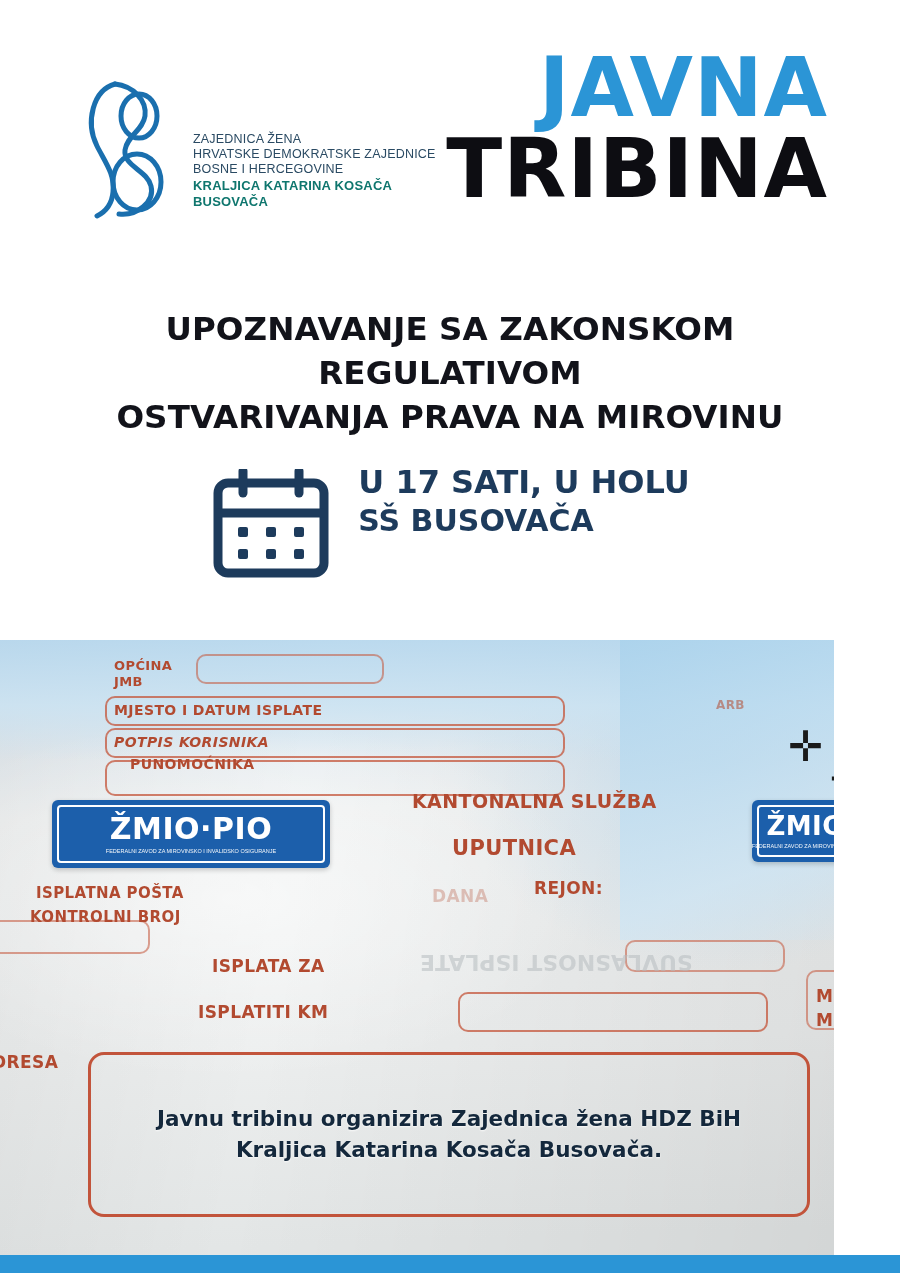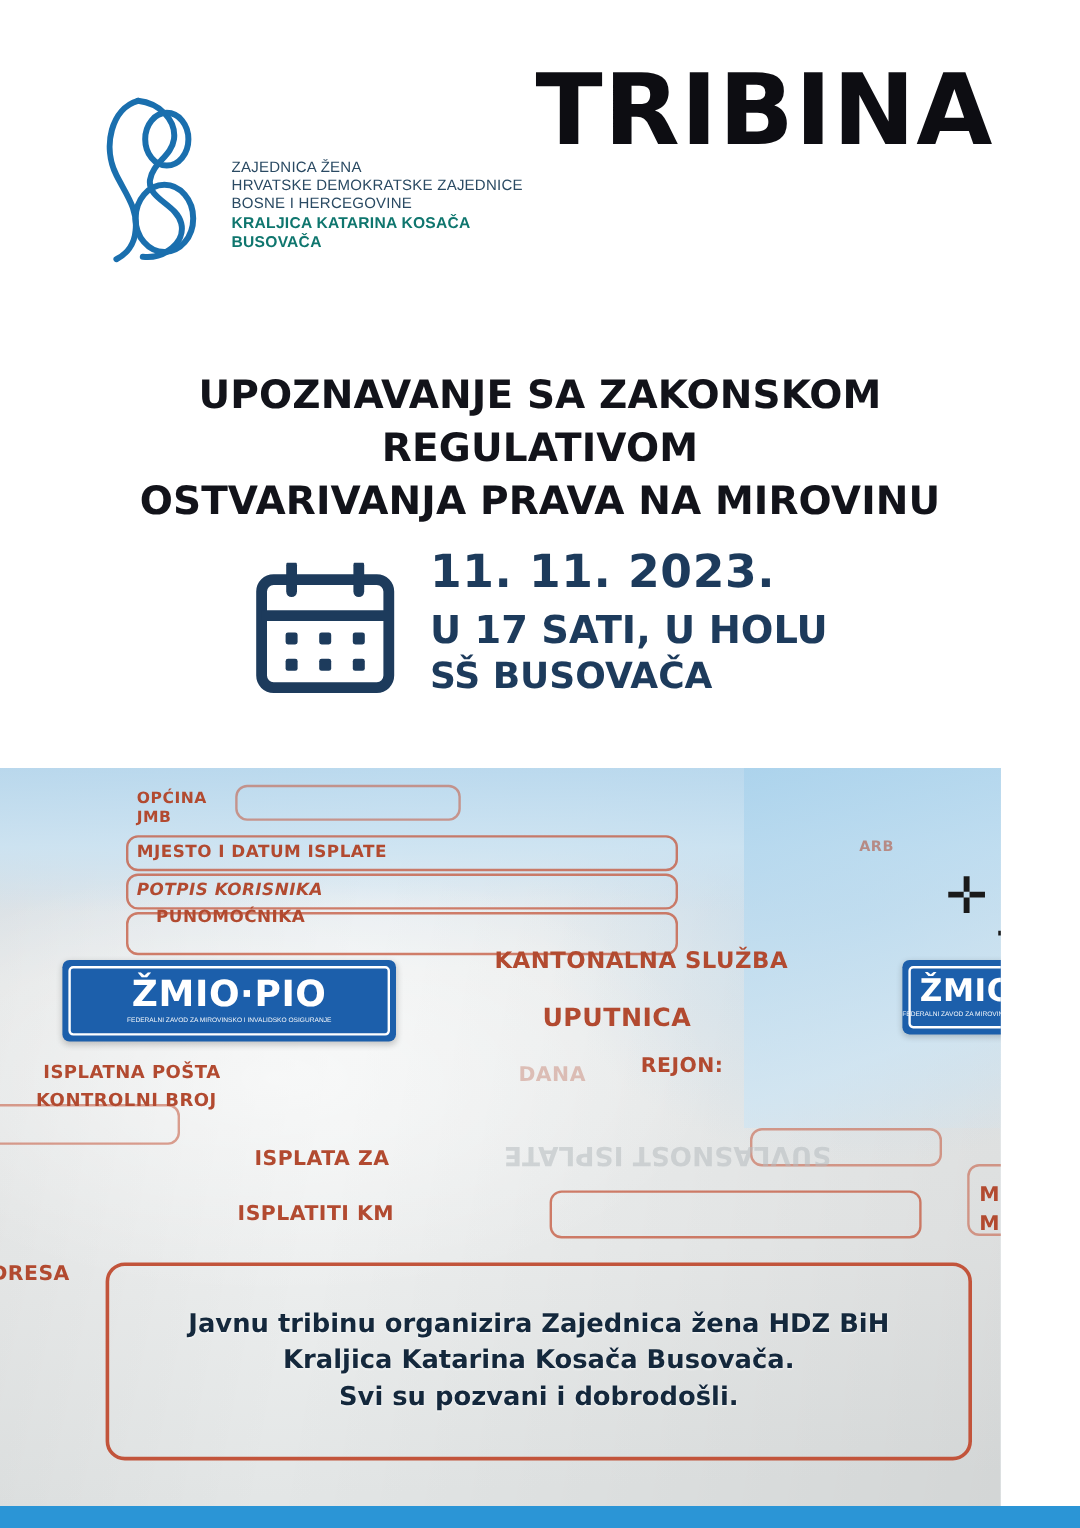--- a/index.html
+++ b/index.html
@@ -324,20 +324,21 @@
       <div class="logo-text">
         <div class="l1">ZAJEDNICA ŽENA</div>
         <div class="l2">HRVATSKE DEMOKRATSKE ZAJEDNICE</div>
         <div class="l3">BOSNE I HERCEGOVINE</div>
         <div class="l4">KRALJICA KATARINA KOSAČA</div>
         <div class="l5">BUSOVAČA</div>
       </div>
     </div>
 
     <div class="headline">
+      <div class="word1">JAVNA</div>
       <div class="word2">TRIBINA</div>
     </div>
 
     <div class="subtitle">
       <div>UPOZNAVANJE SA ZAKONSKOM REGULATIVOM</div>
       <div>OSTVARIVANJA PRAVA NA MIROVINU</div>
     </div>
 
     <div class="date-row">
       <svg class="cal-icon" viewBox="0 0 122 112">
@@ -348,21 +349,20 @@
         <g fill="#1d3b5c">
           <rect x="28" y="58" width="10" height="10" rx="2"></rect>
           <rect x="56" y="58" width="10" height="10" rx="2"></rect>
           <rect x="84" y="58" width="10" height="10" rx="2"></rect>
           <rect x="28" y="80" width="10" height="10" rx="2"></rect>
           <rect x="56" y="80" width="10" height="10" rx="2"></rect>
           <rect x="84" y="80" width="10" height="10" rx="2"></rect>
         </g>
       </svg>
       <div class="date-text">
-        <div class="d1">11. 11. 2023.</div>
         <div class="d2">U 17 SATI, U HOLU</div>
         <div class="d3">SŠ BUSOVAČA</div>
       </div>
     </div>
   </div>
 
   <div class="photo-section">
     <div class="paper-bg"></div>
     <div class="blue-strip"></div>
     <div class="blue-strip2"></div>
@@ -418,19 +418,18 @@
     </div>
 
     <div class="cross" style="left:788px; top:86px;  font-size:42px;">✛</div>
     <div class="cross" style="left:830px; top:122px; font-size:34px;">✛</div>
     <div class="cross" style="left:864px; top:166px; font-size:30px;">✛</div>
 
     <div class="message-box">
       <div class="message-text">
         <div>Javnu tribinu organizira Zajednica žena HDZ BiH</div>
         <div>Kraljica Katarina Kosača Busovača.</div>
-        <div>Svi su pozvani i dobrodošli.</div>
       </div>
     </div>
   </div>
 
   <div class="bottom-bar"></div>
 </div>
 
 </body></html>

